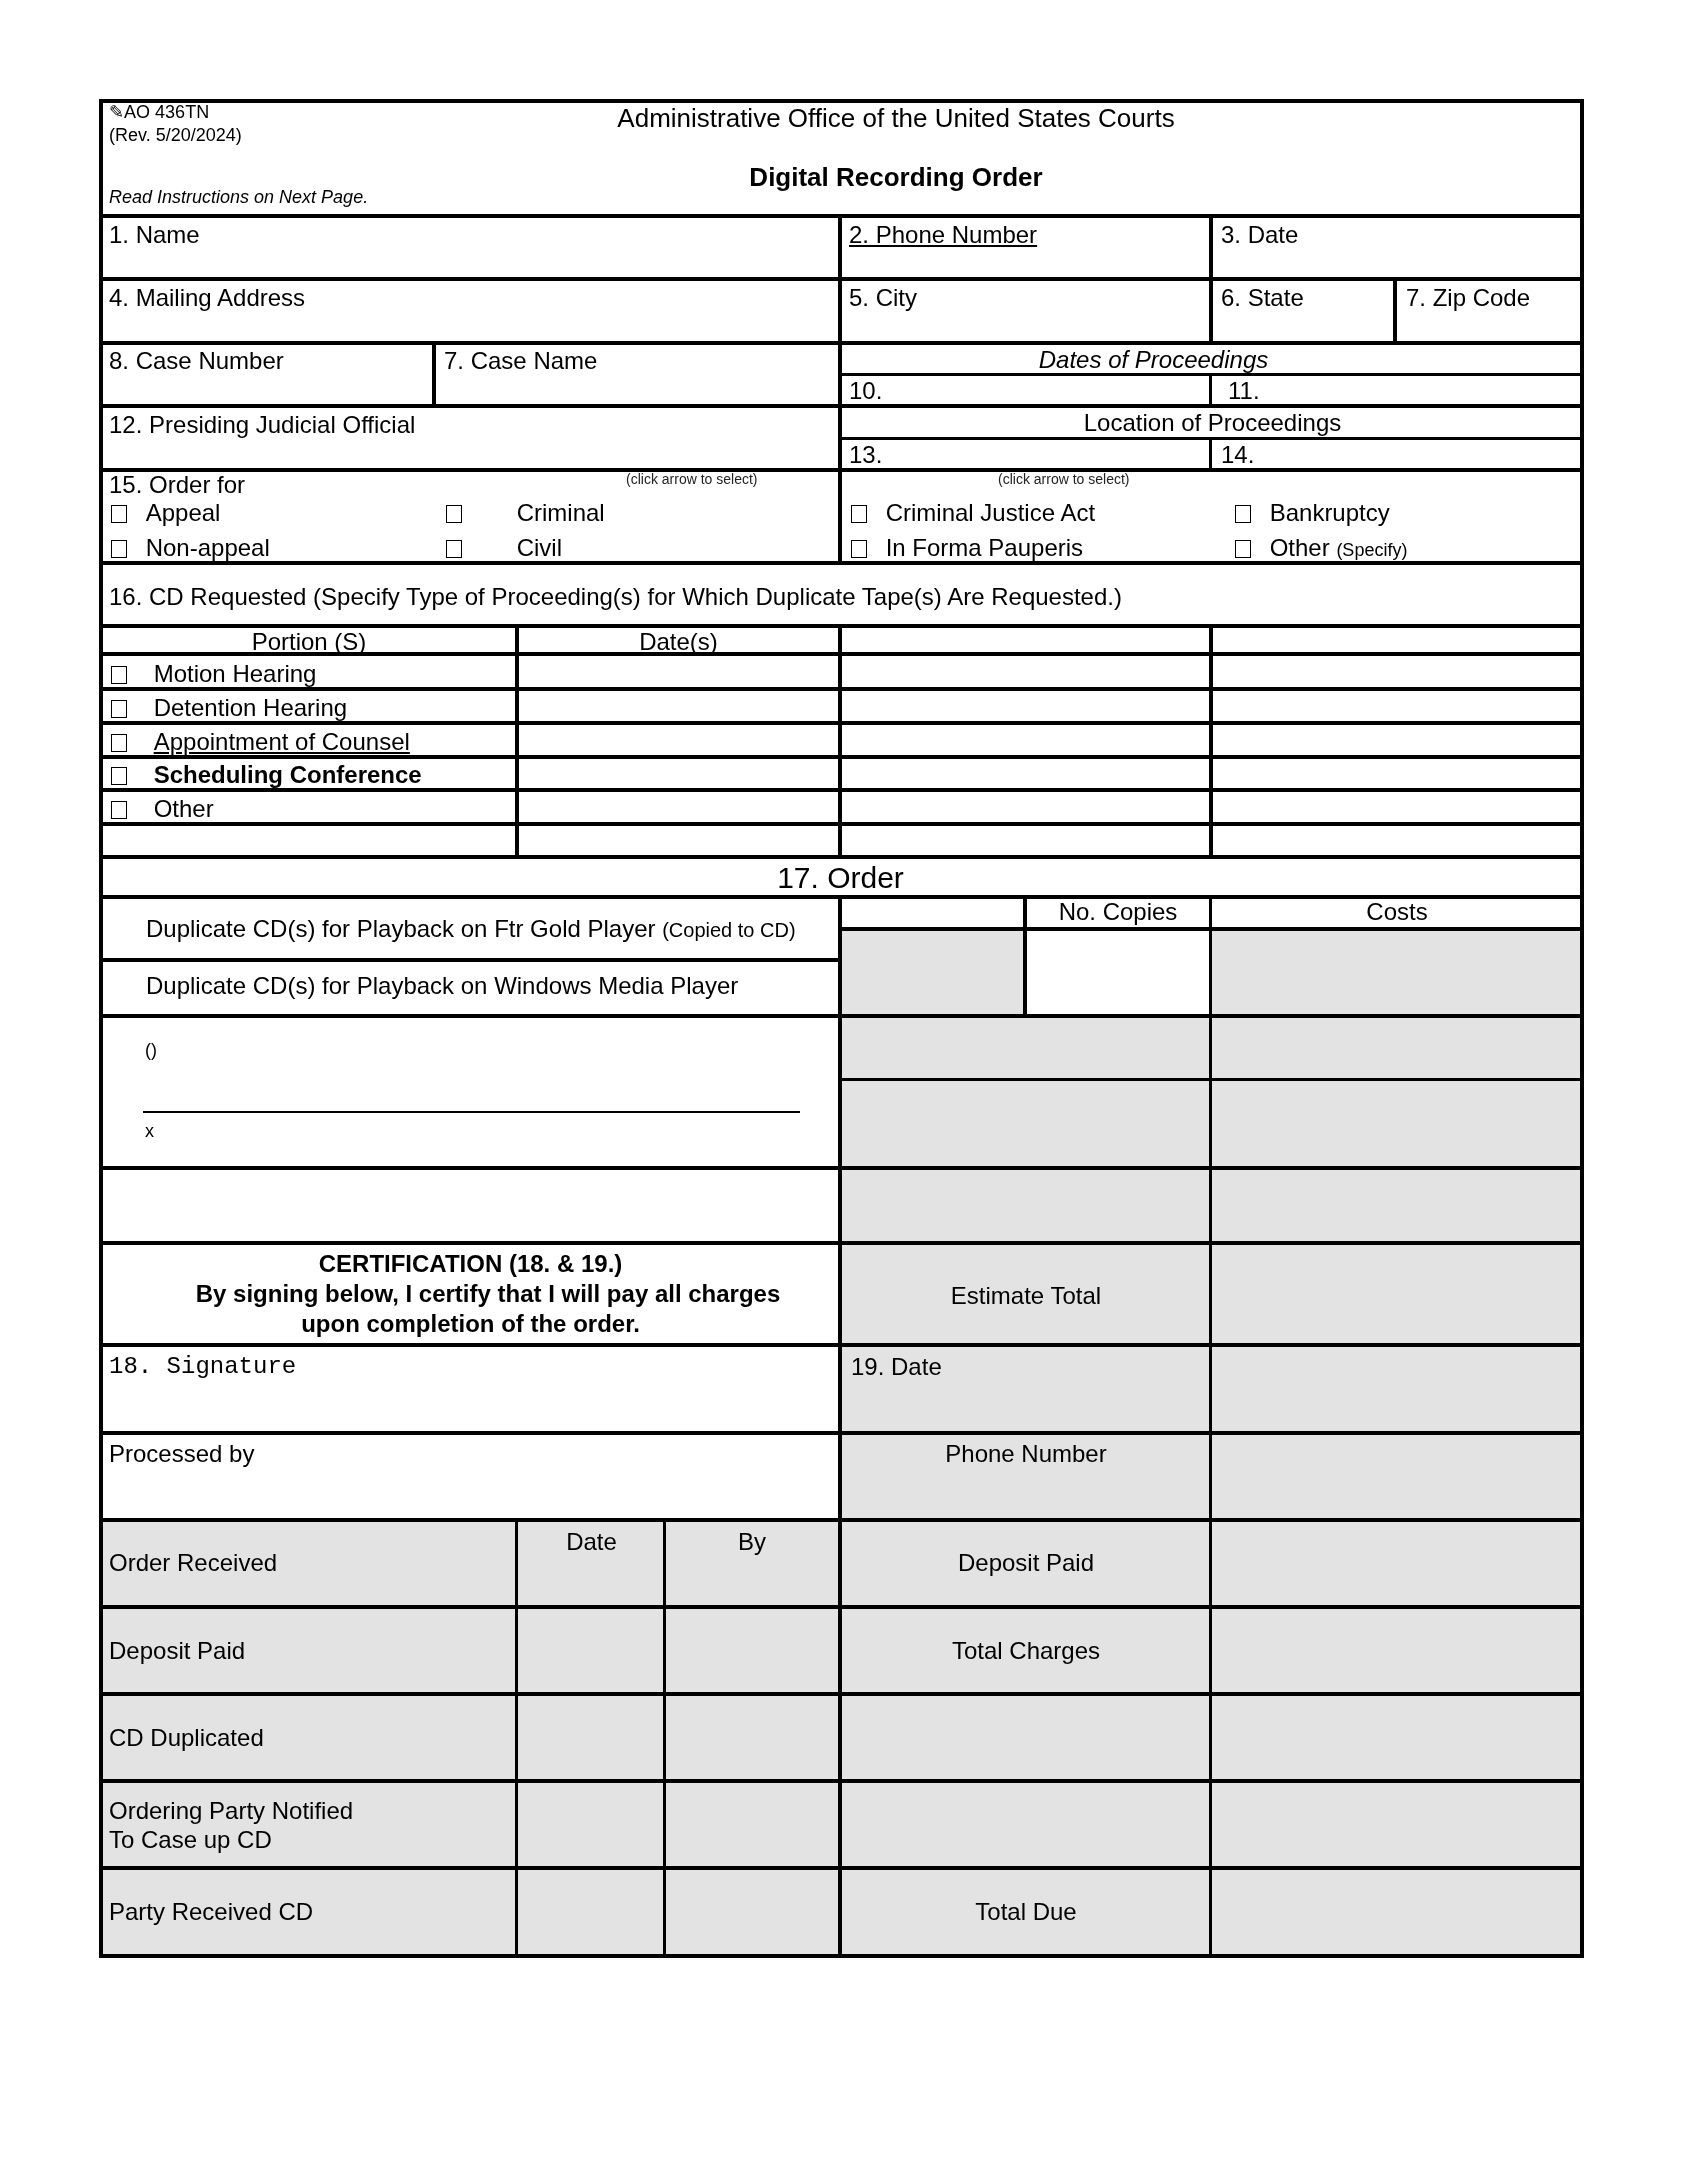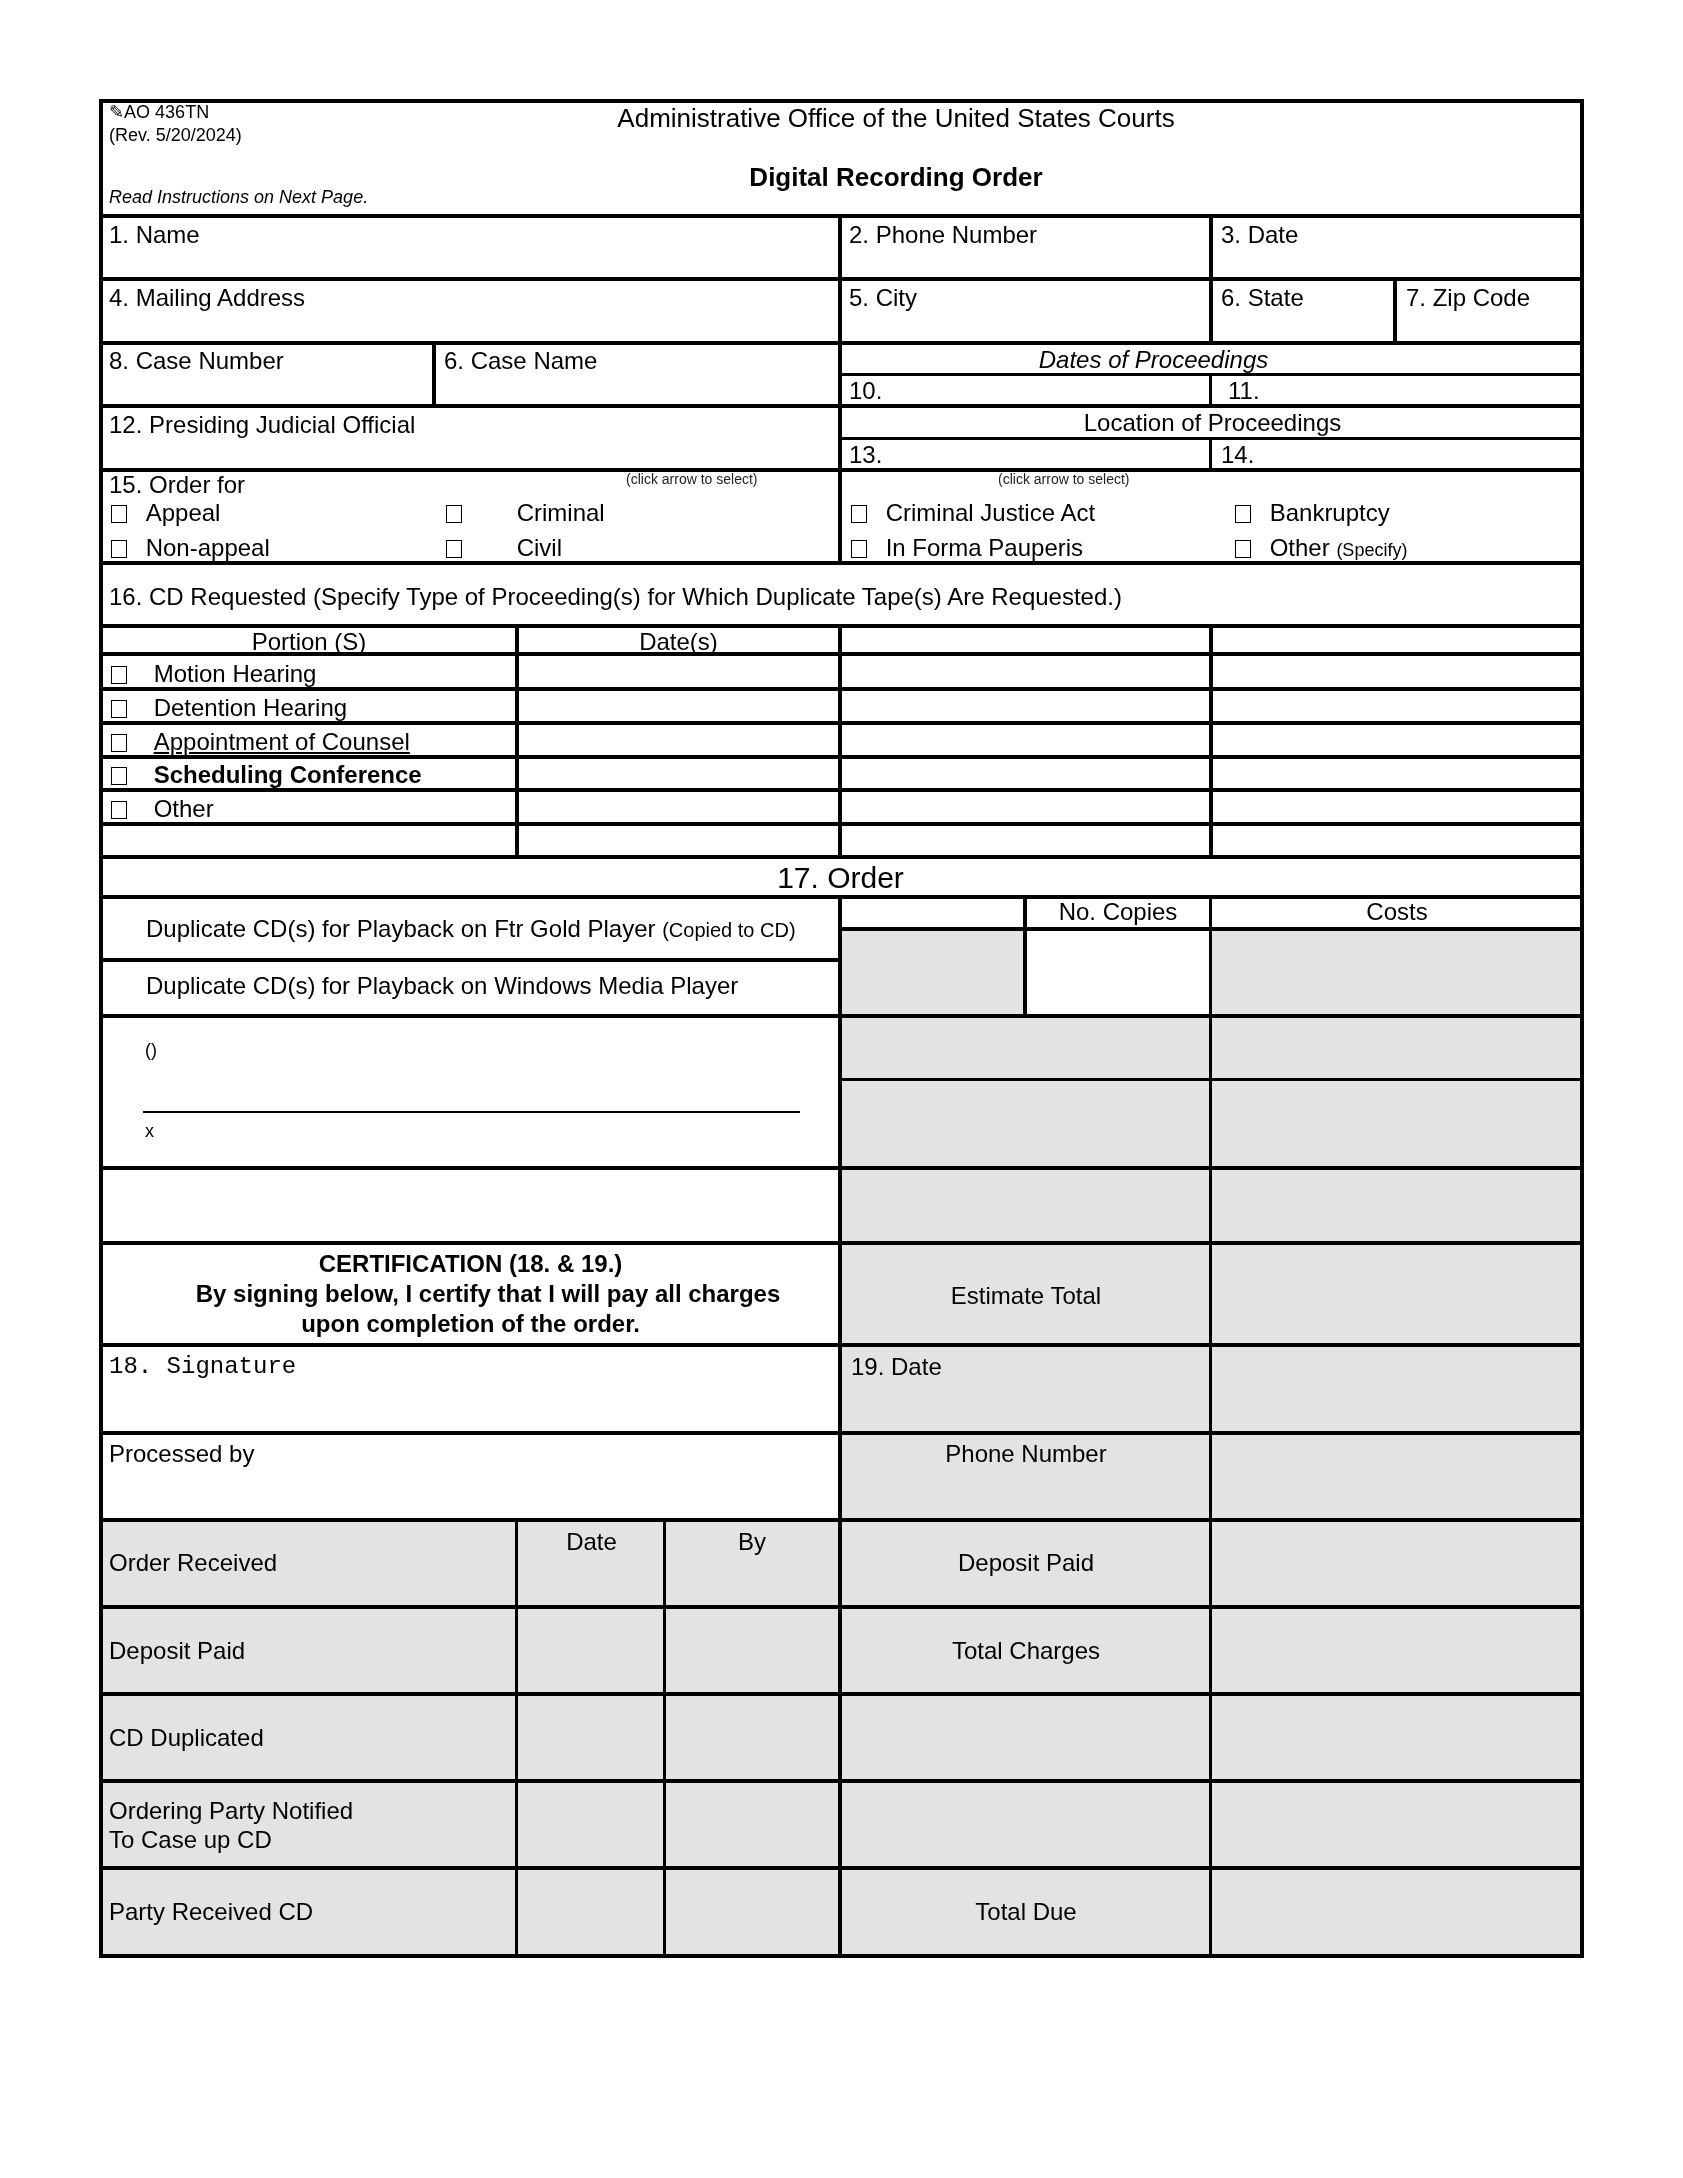--- a/index.html
+++ b/index.html
@@ -82,37 +82,37 @@
 <div class="lbl sm" style="left:109px;top:102px;">
   <span>✎</span><span>AO 436TN</span>
 </div>
 <div class="lbl sm" style="left:109px;top:125px;">(Rev. 5/20/2024)</div>
 <div class="lbl sm" style="left:109px;top:187px;font-style:italic;">Read Instructions on Next Page.</div>
 <div class="lbl center" style="left:396px;top:105px;width:1000px;font-size:26px;">Administrative Office of the United States Courts</div>
 <div class="lbl center" style="left:396px;top:164px;width:1000px;font-size:26px;font-weight:bold;">Digital Recording Order</div>
 
 <div class="lbl" style="left:109px;top:222px;">1. Name</div>
 <input class="field" style="left: 105px; top: 248px; width: 729px; height: 28px;">
-<div class="lbl" style="left:849px;top:222px;">2. Phone Number</div>
+<div class="lbl" style="left:849px;top:222px;text-decoration:underline;">2. Phone Number</div>
 <input class="field" style="left: 844px; top: 248px; width: 362px; height: 28px;">
 <div class="lbl" style="left:1221px;top:222px;">3. Date</div>
 <input class="field" style="left: 1216px; top: 248px; width: 360px; height: 28px;">
 
 <div class="lbl" style="left:109px;top:285px;">4. Mailing Address</div>
 <input class="field" style="left: 105px; top: 311px; width: 729px; height: 28px;">
 <div class="lbl" style="left:849px;top:285px;">5. City</div>
 <input class="field" style="left: 844px; top: 311px; width: 362px; height: 28px;">
 <div class="lbl" style="left:1221px;top:285px;">6. State</div>
 <input class="field" style="left: 1216px; top: 311px; width: 174px; height: 28px;">
 <div class="lbl" style="left:1406px;top:285px;">7. Zip Code</div>
 <input class="field" style="left: 1400px; top: 311px; width: 176px; height: 28px;">
 
 <div class="lbl" style="left:109px;top:348px;">8. Case Number</div>
 <input class="field" style="left: 105px; top: 374px; width: 323px; height: 28px;">
-<div class="lbl" style="left:444px;top:348px;">6. Case Name</div>
+<div class="lbl" style="left:444px;top:348px;">7. Case Name</div>
 <input class="field" style="left: 440px; top: 374px; width: 394px; height: 28px;">
 <div class="lbl center" style="left:842px;top:347px;width:623px;font-style:italic;">Dates of Proceedings</div>
 <div class="lbl" style="left:849px;top:378px;">10.</div>
 <input class="field" style="left: 883px; top: 377px; width: 323px; height: 26px;">
 <div class="lbl" style="left:1228px;top:378px;">11.</div>
 <input class="field" style="left: 1259px; top: 377px; width: 317px; height: 26px;">
 
 <div class="lbl" style="left:109px;top:412px;">12. Presiding Judicial Official</div>
 <input class="field" style="left: 105px; top: 438px; width: 729px; height: 28px;">
 <div class="lbl center" style="left:842px;top:410px;width:741px;">Location of Proceedings</div>

